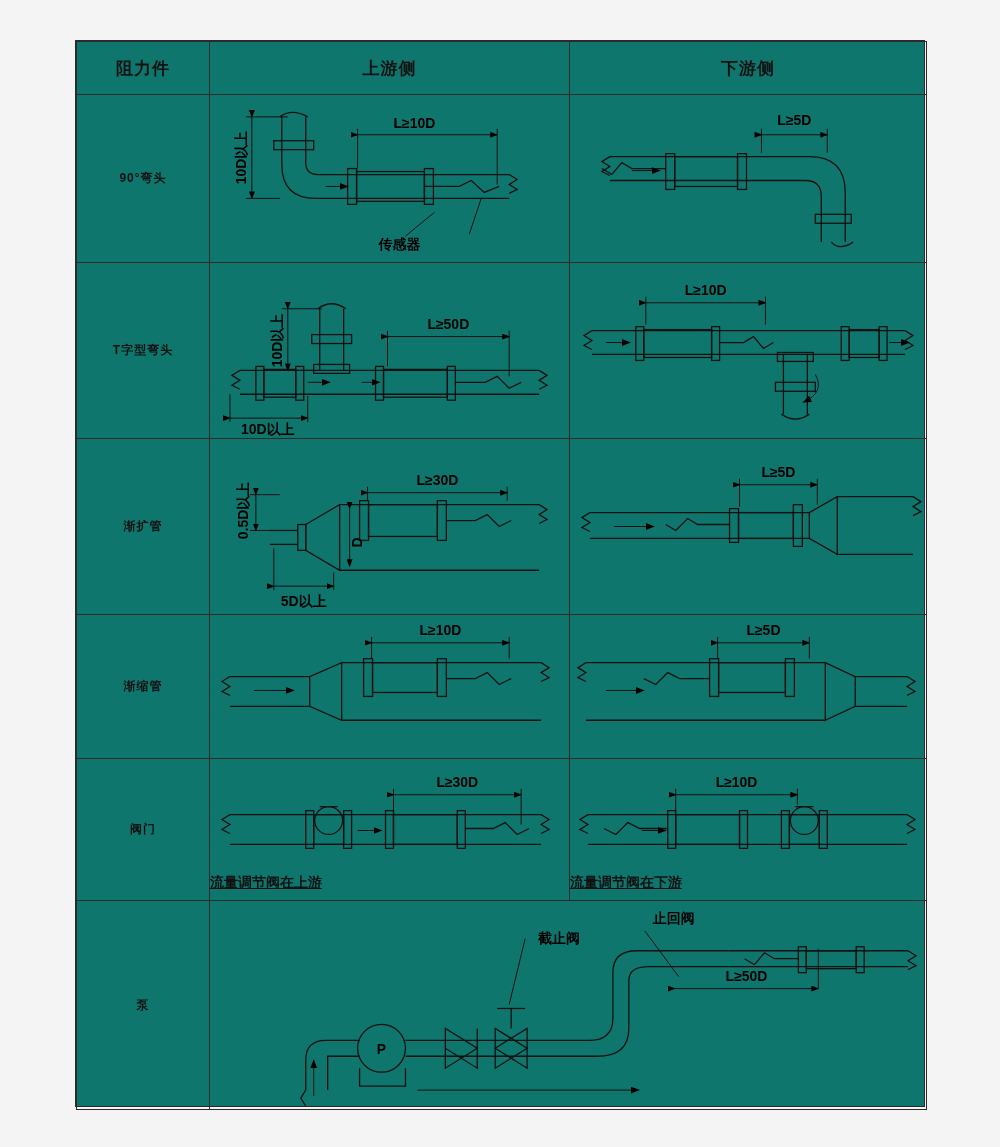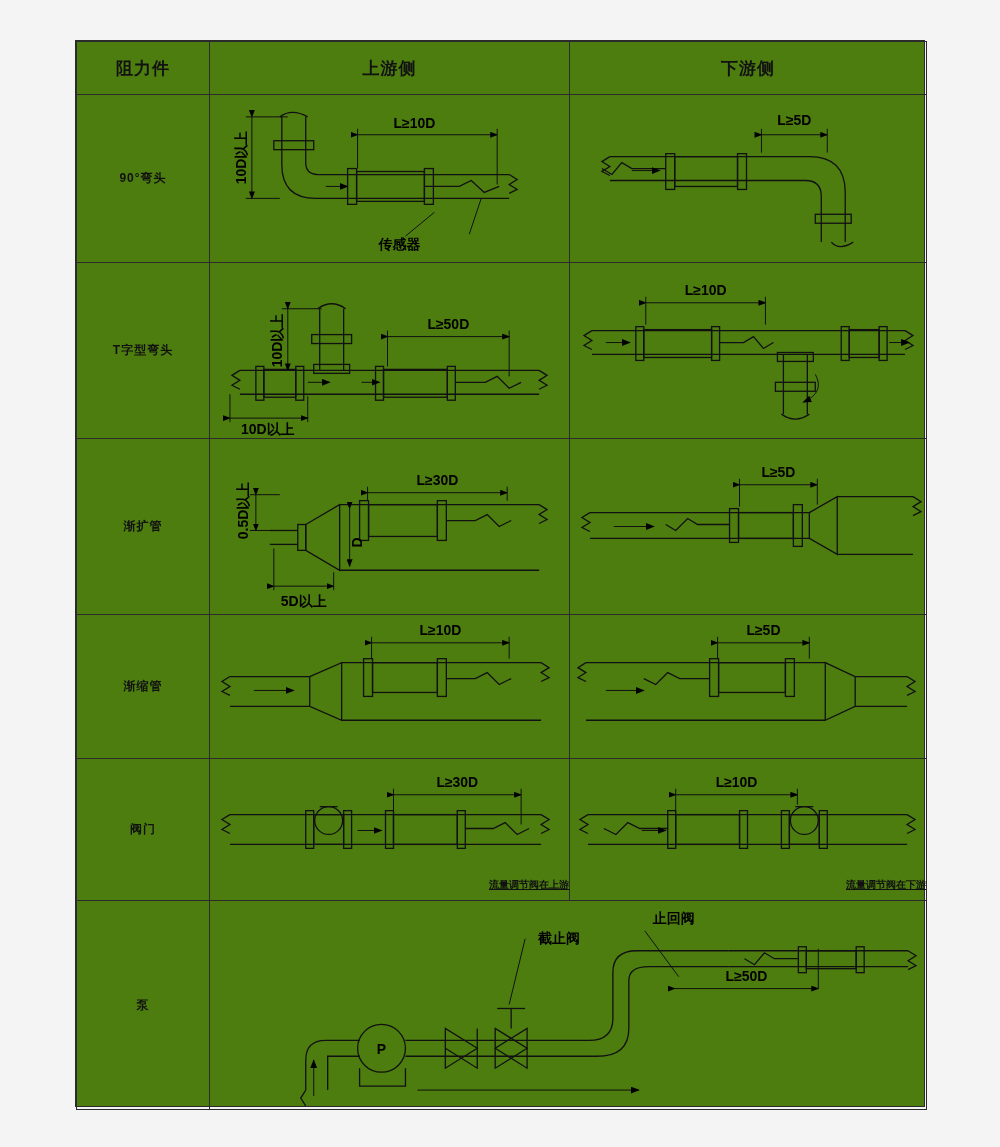--- a/index.html
+++ b/index.html
@@ -5,21 +5,21 @@
   html,body{margin:0;padding:0;}
   body{
     width:1000px;height:1147px;
     background:#f4f4f4;
     font-family:"Liberation Sans","DejaVu Sans",sans-serif;
     color:#111;
     overflow:hidden;
   }
   .sheet{
     position:absolute;left:75px;top:40px;width:850px;height:1067px;
-    background:#4d7c0f;border:1px solid #2b2b2b;box-sizing:border-box;
+    background:#0f766e;border:1px solid #2b2b2b;box-sizing:border-box;
   }
   table.grid{border-collapse:collapse;width:100%;height:100%;table-layout:fixed;}
   table.grid td{
     border:1px solid #2b2b2b;
     vertical-align:middle;
     position:relative;
     padding:0;
   }
   .col-res{width:133px;}
   .col-up{width:360px;}
@@ -27,22 +27,22 @@
   .hdr{
     text-align:center;font-size:17px;font-weight:600;letter-spacing:1px;
   }
   tr.header td{height:52px;}
   .rowlabel{text-align:center;font-size:12px;font-weight:600;letter-spacing:1px;}
   .cellwrap{position:absolute;inset:0;}
   svg{position:absolute;left:0;top:0;width:100%;height:100%;overflow:visible;}
   .dimtxt{font-size:14px;font-weight:700;font-family:"Liberation Sans",sans-serif;}
   .cntxt{font-size:14px;font-weight:700;font-family:"Liberation Sans",sans-serif;}
   .note{
-    position:absolute;left:0;right:0;bottom:8px;text-align:right;
-    font-size:10px;font-weight:700;
+    position:absolute;left:0;right:0;bottom:8px;text-align:left;
+    font-size:14px;font-weight:700;
   }
   .note u{text-decoration:underline;}
 </style>
 </head>
 <body>
 
 <div class="sheet">
   <table class="grid">
     <colgroup>
       <col class="col-res">

